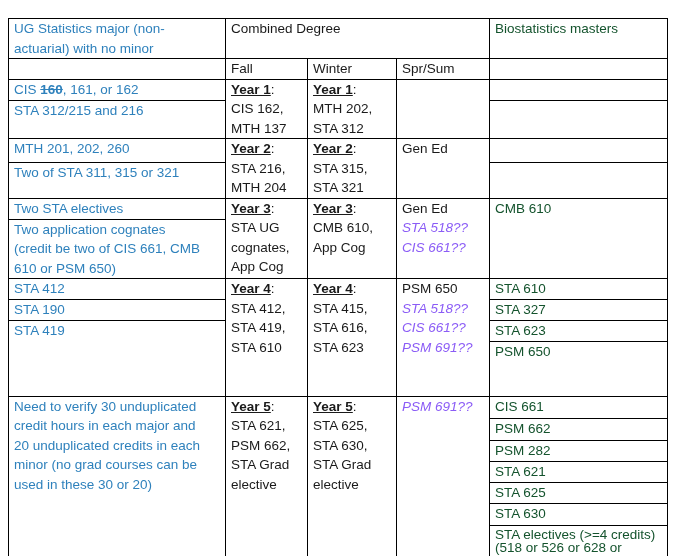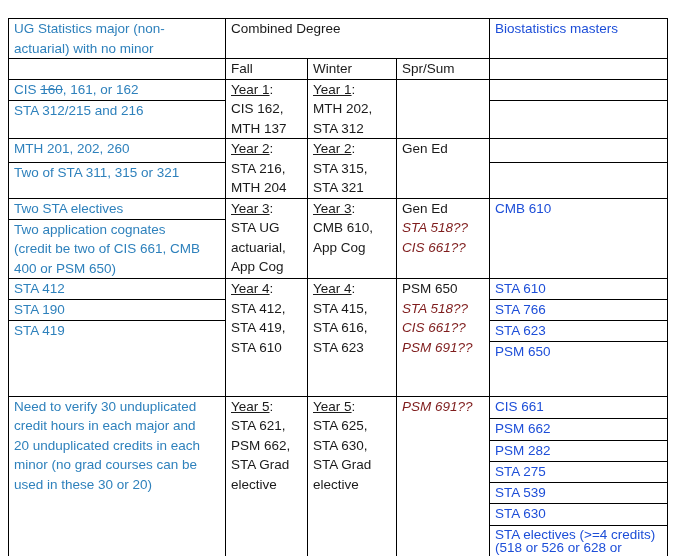--- a/index.html
+++ b/index.html
@@ -21,24 +21,24 @@
   td {
     border: 1px solid #000000;
     vertical-align: top;
     padding: 0 5px;
     font-size: 13.5px;
     line-height: 19.5px;
     color: #1a1a1a;
     overflow: hidden;
   }
   .blue   { color: #2E81BC; }
-  .orange { color: #1d4ed8; }
-  .maybe  { color: #7f1d1d; font-style: italic; }
-  .u      { text-decoration: underline; }
-  .strike { text-decoration: line-through; }
+  .orange { color: #14532d; }
+  .maybe  { color: #8b5cf6; font-style: italic; }
+  .u      { text-decoration: underline; font-weight: bold; }
+  .strike { text-decoration: line-through; font-weight: bold; }
   .tight  { line-height: 13.5px; padding-top: 2px; }
 </style>
 </head>
 <body>
 
 <table class="plan">
   <colgroup>
     <col style="width:217px">
     <col style="width:82px">
     <col style="width:89px">
@@ -106,41 +106,41 @@
   <tr style="height:35px">
     <td class="blue">Two of STA 311, 315 or 321</td>
     <td></td>
   </tr>
 
   <tr style="height:21px">
     <td class="blue">Two STA electives</td>
     <td rowspan="2">
       <div><span class="u">Year 3</span><span>:</span></div>
       <div>STA UG</div>
-      <div>actuarial,</div>
+      <div>cognates,</div>
       <div>App Cog</div>
     </td>
     <td rowspan="2">
       <div><span class="u">Year 3</span><span>:</span></div>
       <div>CMB 610,</div>
       <div>App Cog</div>
     </td>
     <td rowspan="2">
       <div>Gen Ed</div>
       <div class="maybe">STA 518??</div>
       <div class="maybe">CIS 661??</div>
     </td>
     <td class="orange" rowspan="2">CMB 610</td>
   </tr>
 
   <tr style="height:59px">
     <td class="blue">
       <div>Two application cognates</div>
       <div>(credit be two of CIS 661, CMB</div>
-      <div>400 or PSM 650)</div>
+      <div>610 or PSM 650)</div>
     </td>
   </tr>
 
   <tr style="height:18px">
     <td class="blue">STA 412</td>
     <td rowspan="4">
       <div><span class="u">Year 4</span><span>:</span></div>
       <div>STA 412,</div>
       <div>STA 419,</div>
       <div>STA 610</div>
@@ -155,21 +155,21 @@
       <div>PSM 650</div>
       <div class="maybe">STA 518??</div>
       <div class="maybe">CIS 661??</div>
       <div class="maybe">PSM 691??</div>
     </td>
     <td class="orange">STA 610</td>
   </tr>
 
   <tr style="height:21px">
     <td class="blue">STA 190</td>
-    <td class="orange">STA 766</td>
+    <td class="orange">STA 327</td>
   </tr>
 
   <tr style="height:21px">
     <td class="blue" rowspan="2">STA 419</td>
     <td class="orange">STA 623</td>
   </tr>
 
   <tr style="height:55px">
     <td class="orange">PSM 650</td>
   </tr>
@@ -204,25 +204,25 @@
 
   <tr style="height:22px">
     <td class="orange">PSM 662</td>
   </tr>
 
   <tr style="height:21px">
     <td class="orange">PSM 282</td>
   </tr>
 
   <tr style="height:21px">
-    <td class="orange">STA 275</td>
-  </tr>
-
-  <tr style="height:21px">
-    <td class="orange">STA 539</td>
+    <td class="orange">STA 621</td>
+  </tr>
+
+  <tr style="height:21px">
+    <td class="orange">STA 625</td>
   </tr>
 
   <tr style="height:22px">
     <td class="orange">STA 630</td>
   </tr>
 
   <tr style="height:41px">
     <td class="orange tight">
       <div>STA electives (&gt;=4 credits)</div>
       <div>(518 or 526 or 628 or</div>

